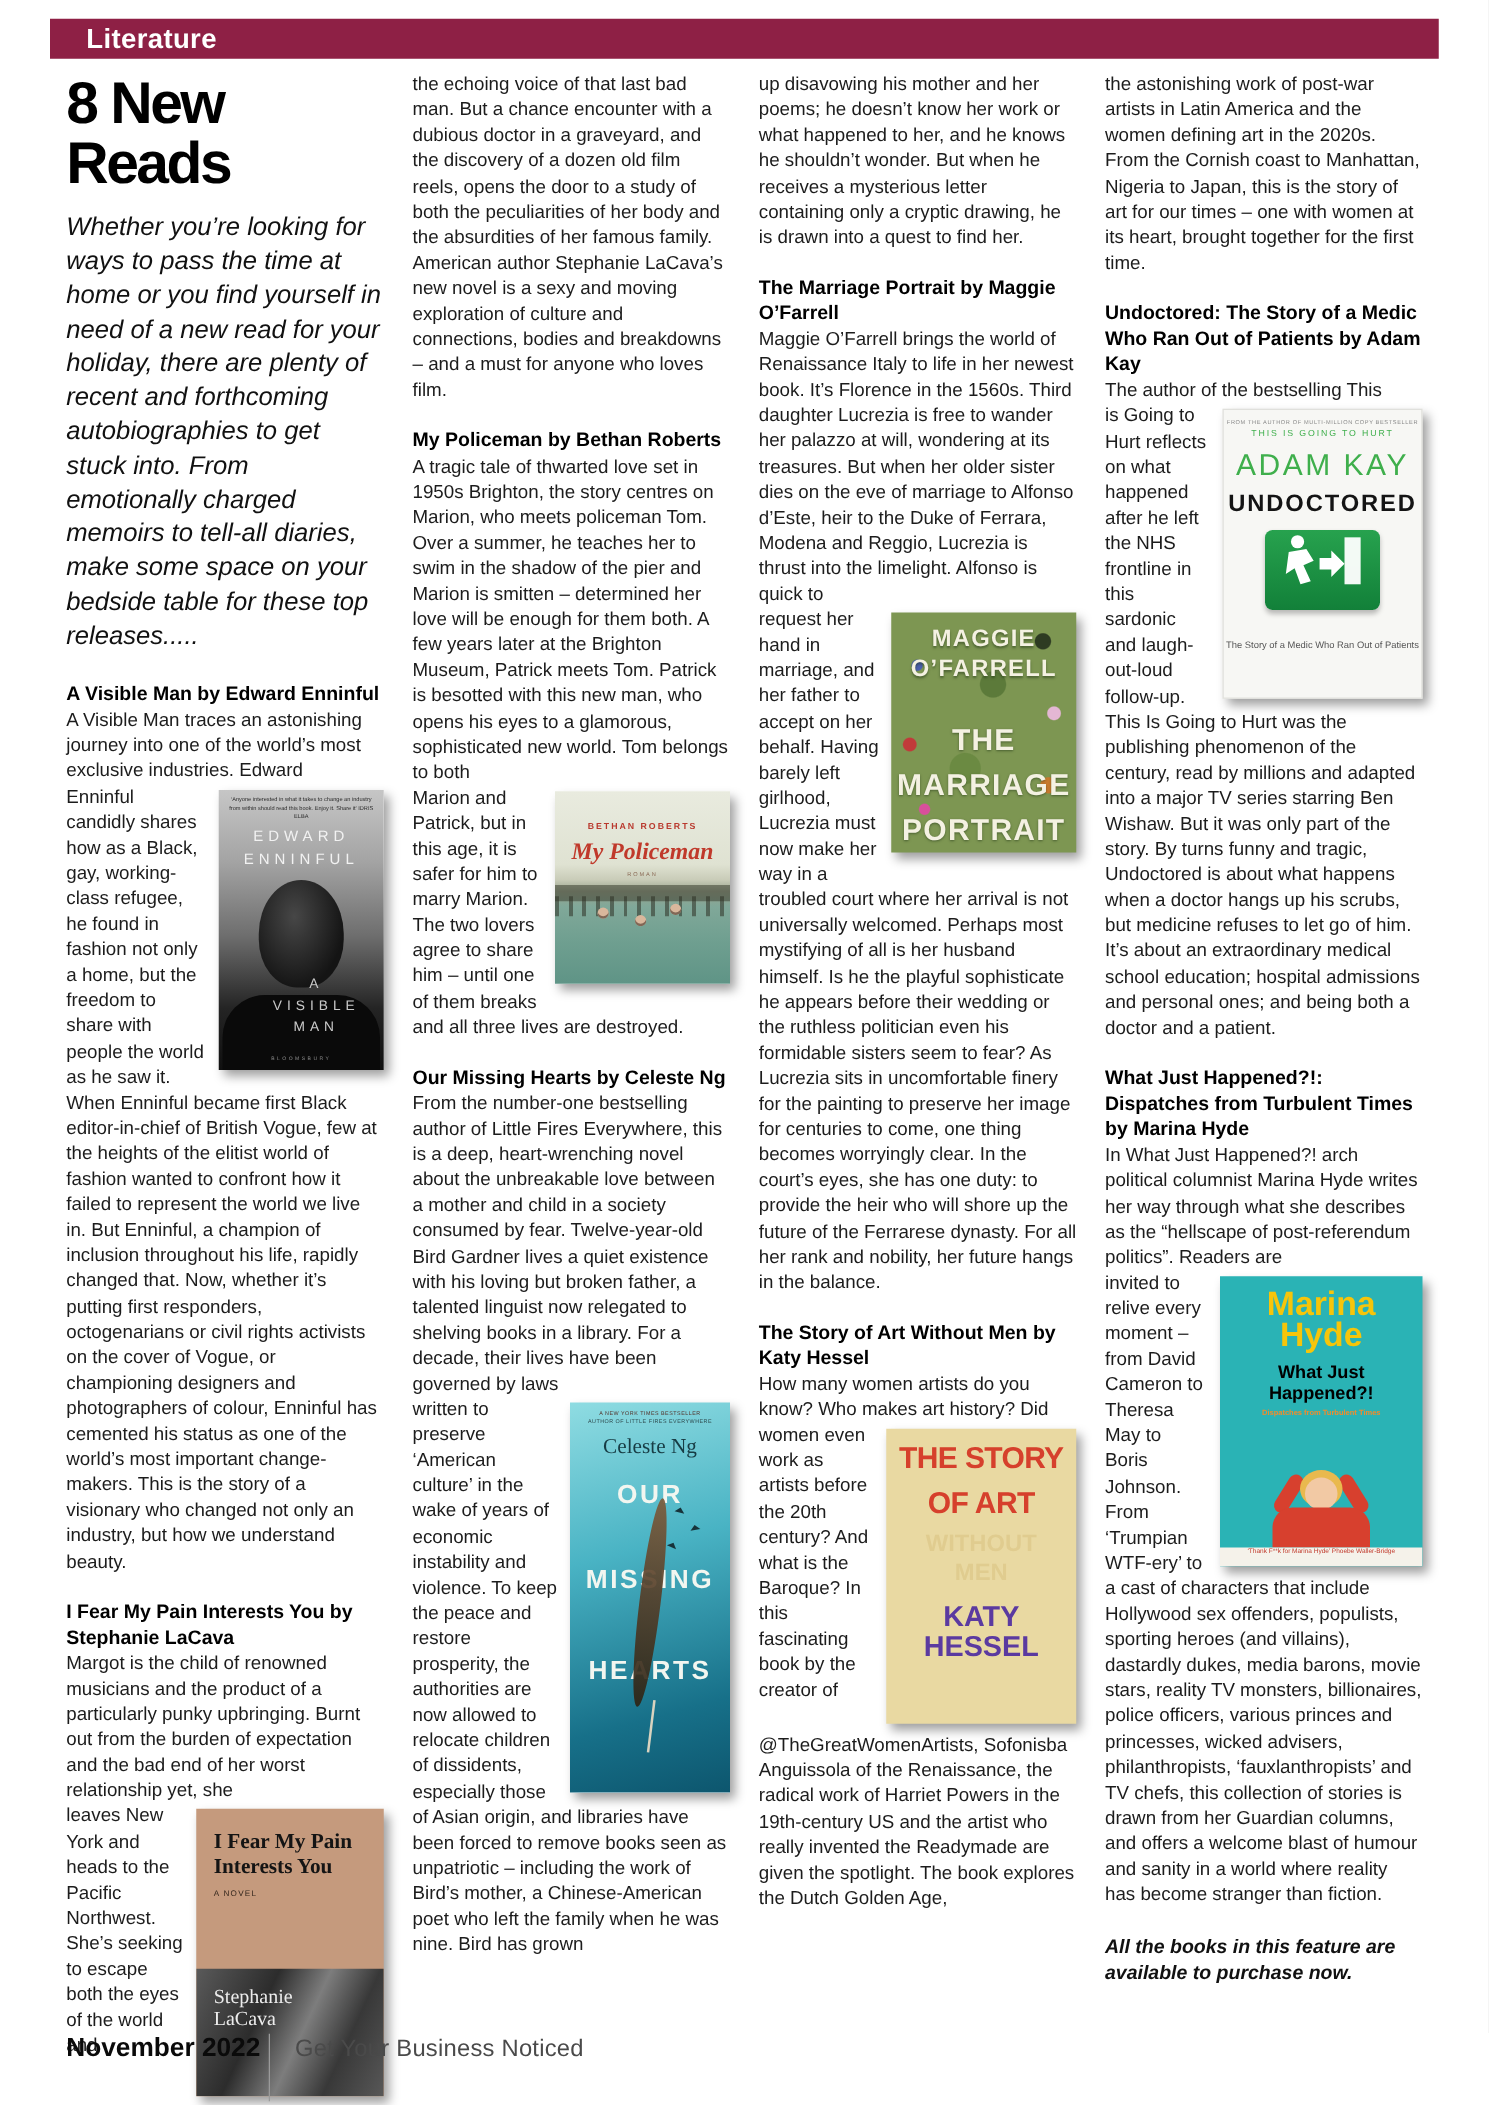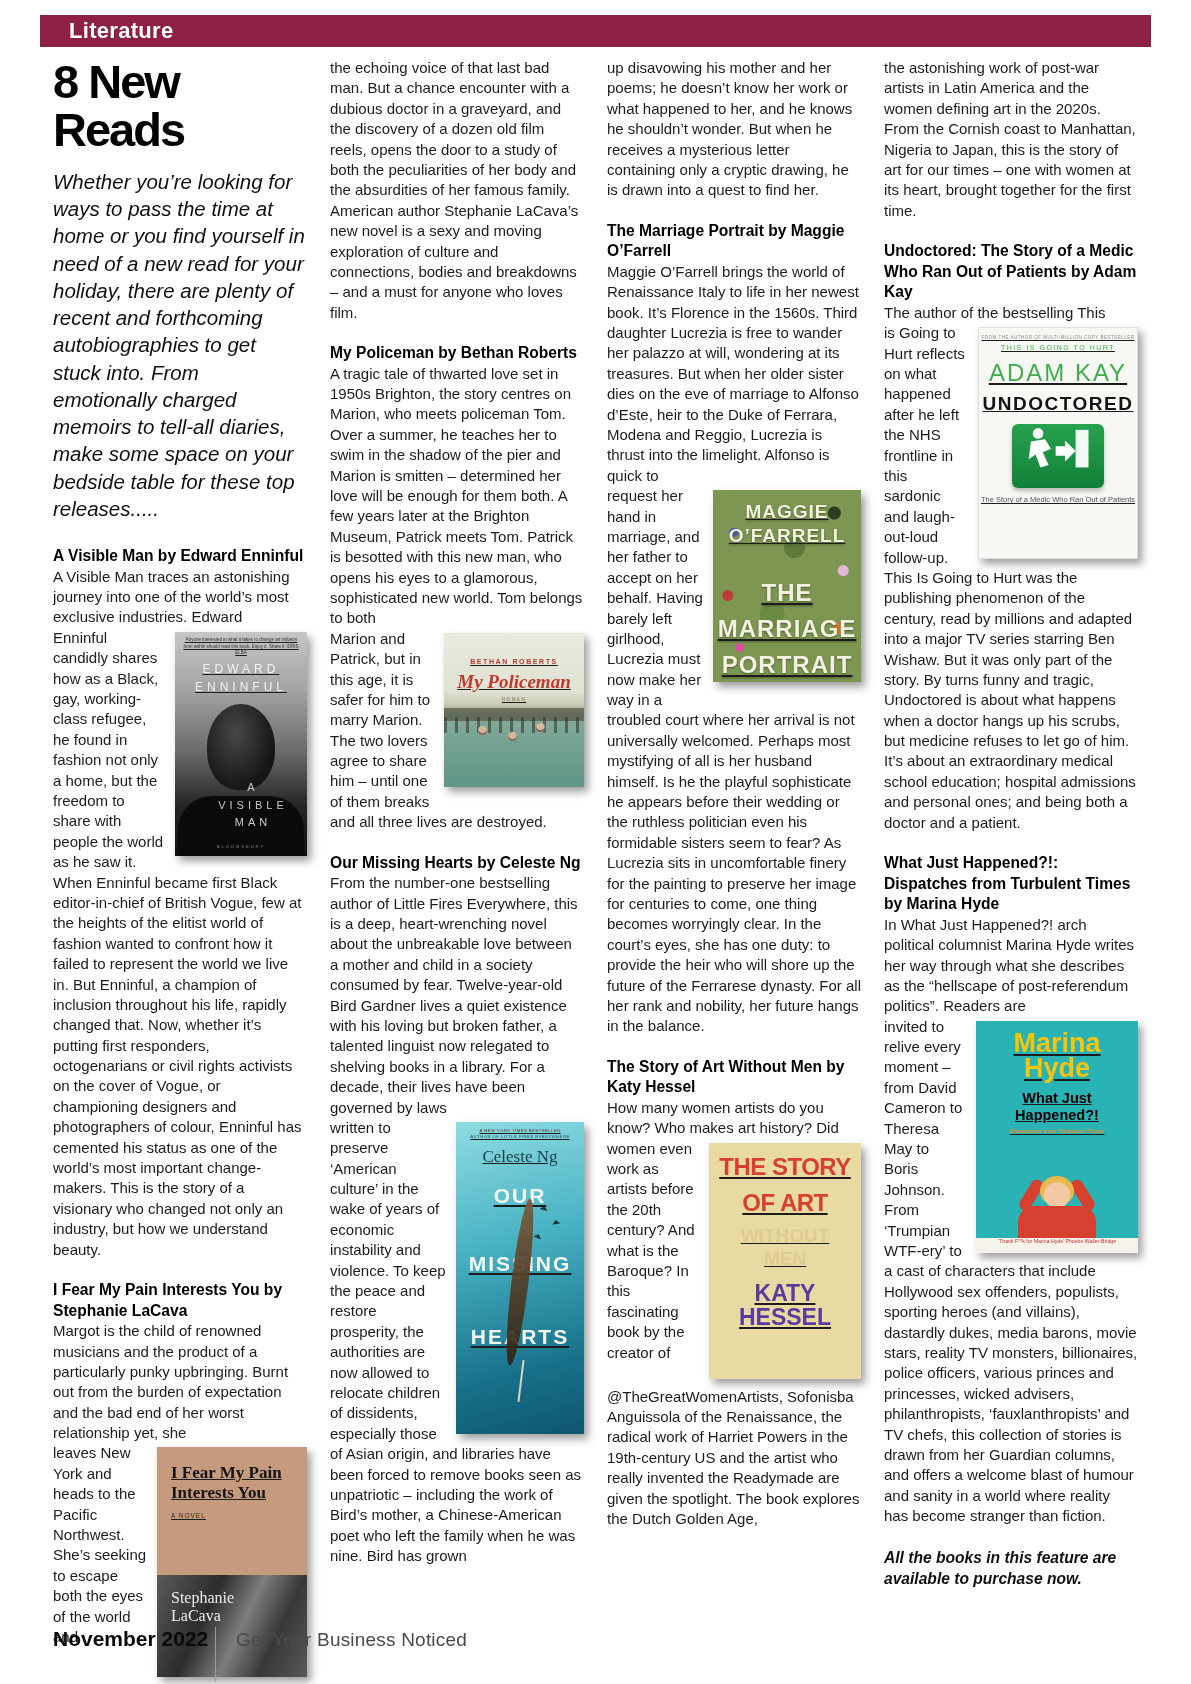--- a/index.html
+++ b/index.html
@@ -11,21 +11,21 @@
   
   .columns{position:absolute;top:58px;left:53px;right:53px;display:flex;gap:23px;justify-content:space-between;}
   .col{width:254px;flex:0 0 254px;}
   h1.title{margin:0 0 14px 0;font-size:47px;line-height:1.02;font-weight:900;letter-spacing:-2px;color:#000;}
   .intro{font-style:italic;font-size:20.5px;line-height:1.33;margin:0 0 24px 0;color:#111;}
   .rh{font-size:15.6px;font-weight:bold;line-height:1.32;margin:20px 0 0 0;color:#000;}
   .bp{font-size:15px;line-height:1.36;margin:0;color:#1c1c1c;}
   .note{font-size:15.6px;font-weight:bold;font-style:italic;line-height:1.33;margin:22px 0 0 0;color:#111;}
   
   .cover{display:block;float:right;margin:4px 0 8px 10px;box-shadow:4px 5px 8px rgba(0,0,0,.38);
-         position:relative;overflow:hidden;text-align:center;text-decoration:underline;}
+         position:relative;overflow:hidden;text-align:center;}
   .cover span{display:block;}
   .brklines{word-spacing:300px;}
   
   .c-enn{width:132px;height:224px;background:linear-gradient(180deg,#c6c6c6 0%,#a3a3a3 26%,#6e6e6e 52%,#242424 78%,#101010 100%);}
   .enn-quote{font-size:4.5px;color:#2f2f2f;padding:5px 8px 0 8px;line-height:1.5;}
   .enn-author{margin-top:4px;font-size:12px;letter-spacing:4px;color:#f2f2f2;line-height:1.45;}
   .enn-head{position:absolute;left:50%;top:72px;transform:translateX(-50%);width:68px;height:86px;
             border-radius:50% 50% 45% 45%;background:radial-gradient(ellipse at 42% 34%,#474747,#141414 72%);}
   .enn-shoulders{position:absolute;bottom:0;left:50%;transform:translateX(-50%);width:126px;height:60px;
             border-radius:34px 34px 0 0;background:#0a0a0a;}
@@ -85,21 +85,21 @@
   .soa-a{margin-top:10px;font-size:23px;font-weight:800;color:#5b3aa0;line-height:1.05;word-spacing:300px;}
   
   .c-und{width:160px;height:232px;background:#f7f7f4;border:1px solid #e0e0dc;box-sizing:border-box;}
   .und-top1{margin-top:7px;font-size:4.5px;letter-spacing:.5px;color:#8a8a8a;}
   .und-top2{margin-top:2px;font-size:7px;letter-spacing:1.5px;color:#3faf4c;}
   .und-author{margin-top:4px;font-size:24px;letter-spacing:2px;color:#3faf4c;}
   .und-title{margin-top:1px;font-size:19px;font-weight:bold;letter-spacing:1.5px;color:#141414;}
   .und-sign{margin:8px auto 0 auto;width:92px;height:64px;border-radius:6px;
      background:linear-gradient(180deg,#27a24e,#128039);box-shadow:0 3px 4px rgba(0,0,0,.25);
      display:flex;align-items:center;justify-content:center;}
-  .und-cap{margin-top:7px;font-size:7.5px;color:#555;line-height:1.45;}
+  .und-cap{margin-top:23px;font-size:7.5px;color:#555;line-height:1.45;}
   
   .c-wj{width:162px;height:232px;background:#2ab3b5;}
   .wj-author{margin-top:10px;font-size:27px;font-weight:800;color:#f6c50a;line-height:.95;word-spacing:300px;}
   .wj-title{margin:8px auto 0 auto;width:104px;font-size:14.5px;font-weight:bold;color:#000000;line-height:1.15;}
   .wj-sub{margin-top:4px;font-size:6px;font-weight:bold;color:#f08c2d;}
   .wj-woman{position:absolute;left:50%;bottom:15px;transform:translateX(-50%);width:96px;height:62px;}
   .wj-hair{position:absolute;left:50%;top:0;transform:translateX(-50%);width:34px;height:30px;border-radius:50%;background:#e9b94e;}
   .wj-face{position:absolute;left:50%;top:6px;transform:translateX(-50%);width:26px;height:26px;border-radius:50%;background:#f2c9a4;}
   .wj-torso{position:absolute;left:50%;bottom:0;transform:translateX(-50%);width:78px;height:32px;
             border-radius:16px 16px 0 0;background:#d7402e;}

